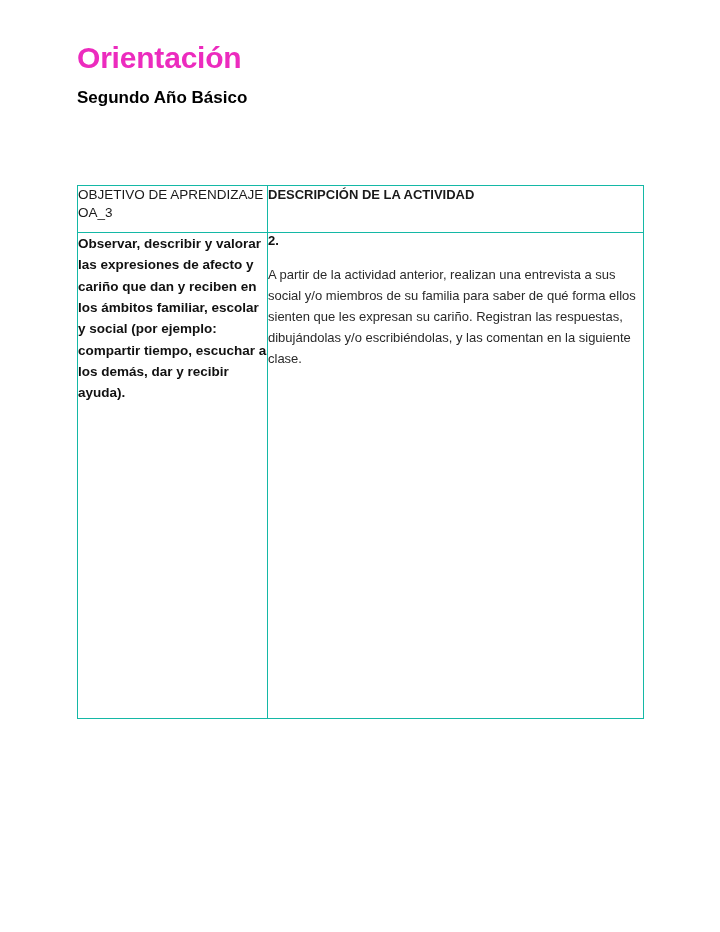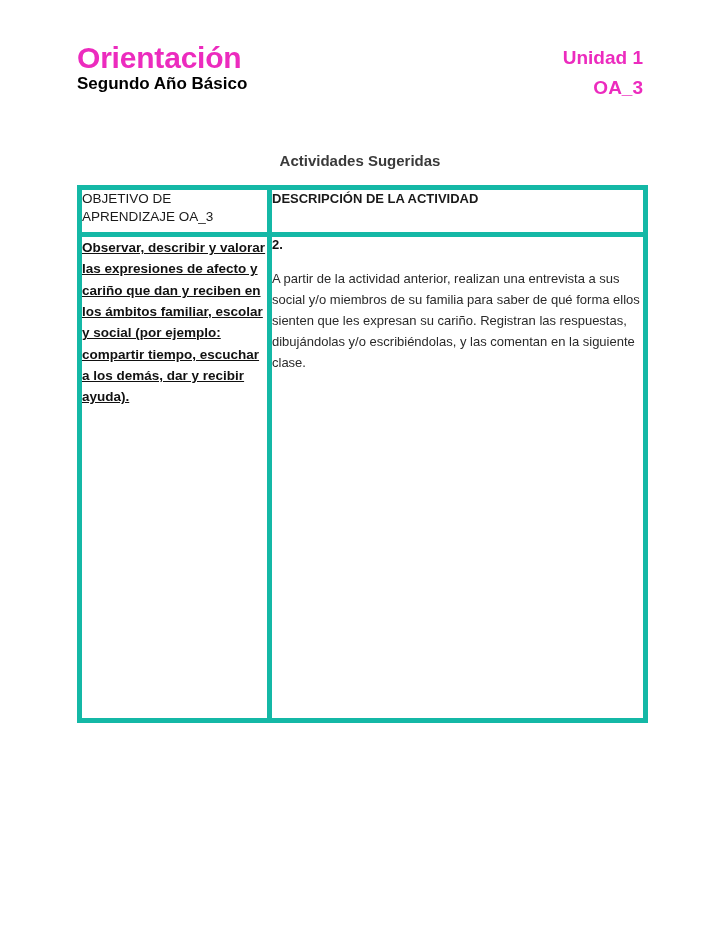--- a/index.html
+++ b/index.html
@@ -55,21 +55,21 @@
     line-height: 1.05;
     letter-spacing: -0.2px;
     white-space: nowrap;
   }
 
   .grade-subtitle {
     font-size: 17px;
     font-weight: bold;
     color: #000000;
     line-height: 1.2;
-    margin-top: 0;
+    margin-top: 14px;
     white-space: nowrap;
   }
 
   .unit-label {
     font-size: 19px;
     font-weight: bold;
     color: #EC2BBE;
     line-height: 1.2;
     white-space: nowrap;
   }
@@ -100,21 +100,21 @@
     position: absolute;
     left: 77px;
     top: 185px;
     width: 566px;
     border-collapse: collapse;
     table-layout: fixed;
   }
 
   .activities-table td,
   .activities-table th {
-    border: 5px solid #14b8a6;
+    border: 1px solid #14b8a6;
     vertical-align: top;
     padding: 0;
   }
 
   .col-objective { width: 190px; }
   .col-description { width: 376px; }
 
   .th-objective {
     padding: 8px 7px 10px 7px;
     font-size: 13.5px;
@@ -148,21 +148,20 @@
     height: 486px;
     box-sizing: border-box;
   }
 
   .objective-text {
     font-size: 13.5px;
     font-weight: bold;
     line-height: 1.58;
     color: #111111;
     margin: 0;
-    text-decoration: underline;
   }
 
   .activity-number {
     font-size: 13px;
     font-weight: bold;
     color: #111111;
     margin: 0 0 14px 0;
     line-height: 1.3;
   }
 
@@ -177,27 +176,22 @@
 </head>
 <body>
 
 <div class="page">
 
   <div class="doc-header">
     <div class="header-left">
       <div class="subject-title">Orientación</div>
       <div class="grade-subtitle">Segundo Año Básico</div>
     </div>
-    <div class="header-right">
-      <div class="unit-label">Unidad 1</div>
-      <div class="oa-label">OA_3</div>
-    </div>
   </div>
 
-  <div class="section-title">Actividades Sugeridas</div>
 
   <table class="activities-table">
     <colgroup>
       <col class="col-objective">
       <col class="col-description">
     </colgroup>
     <thead>
       <tr>
         <th class="th-objective">OBJETIVO DE APRENDIZAJE OA_3</th>
         <th class="th-description">DESCRIPCIÓN DE LA ACTIVIDAD</th>

